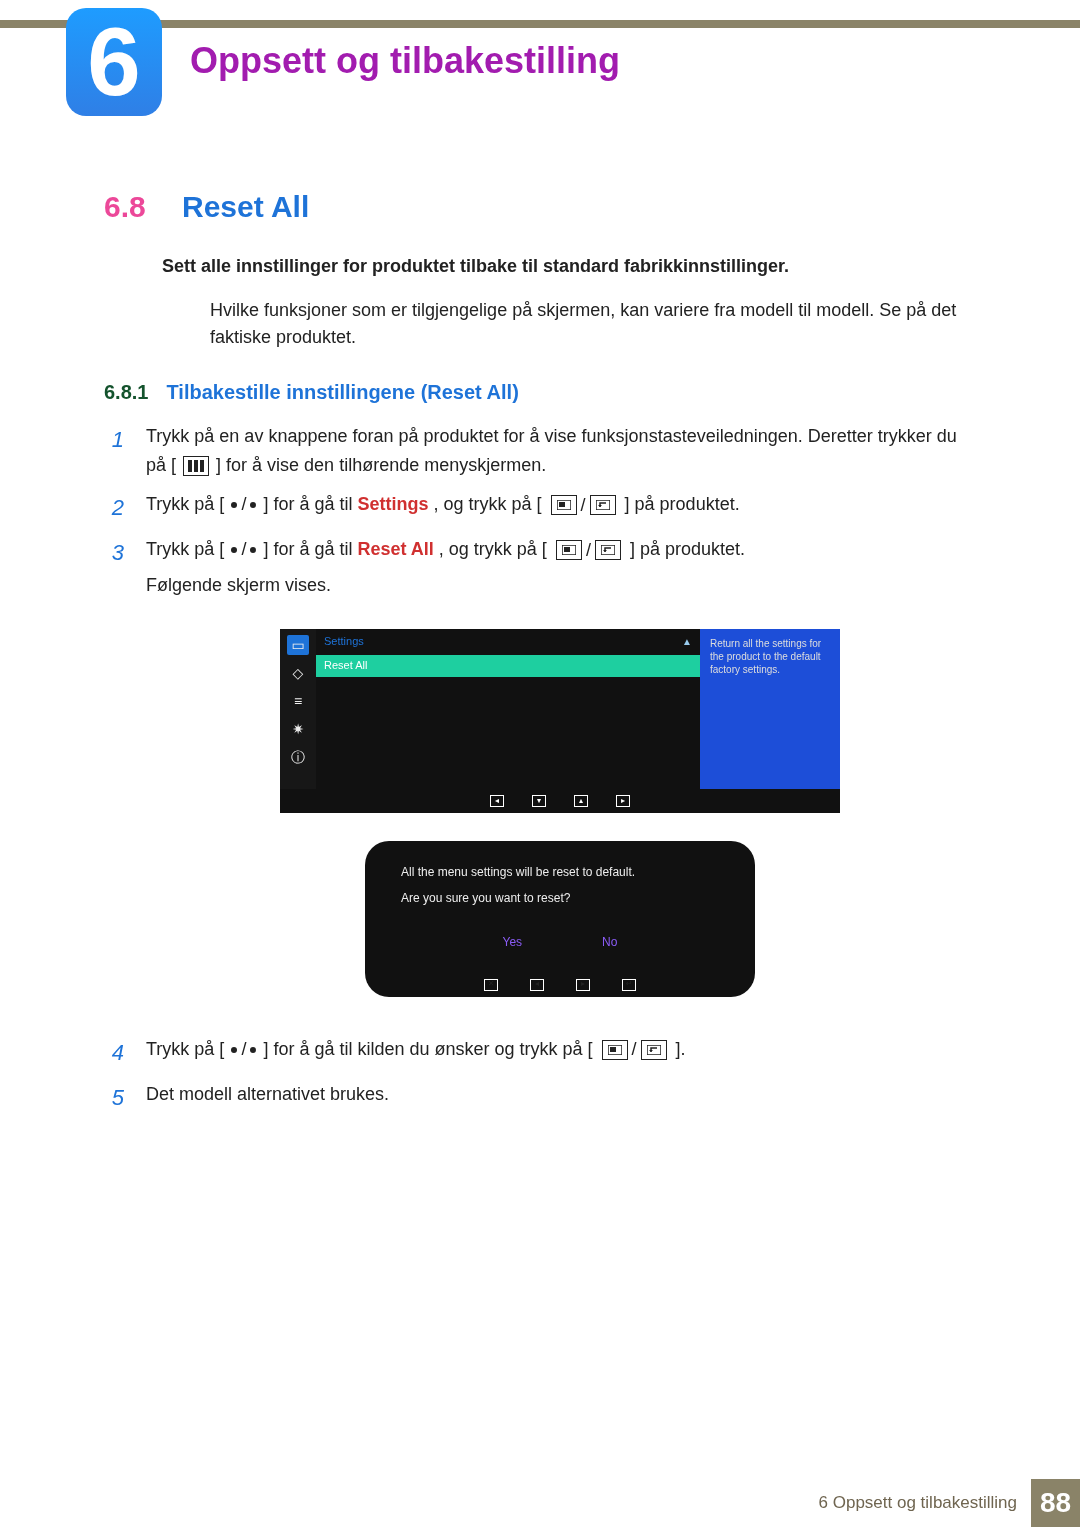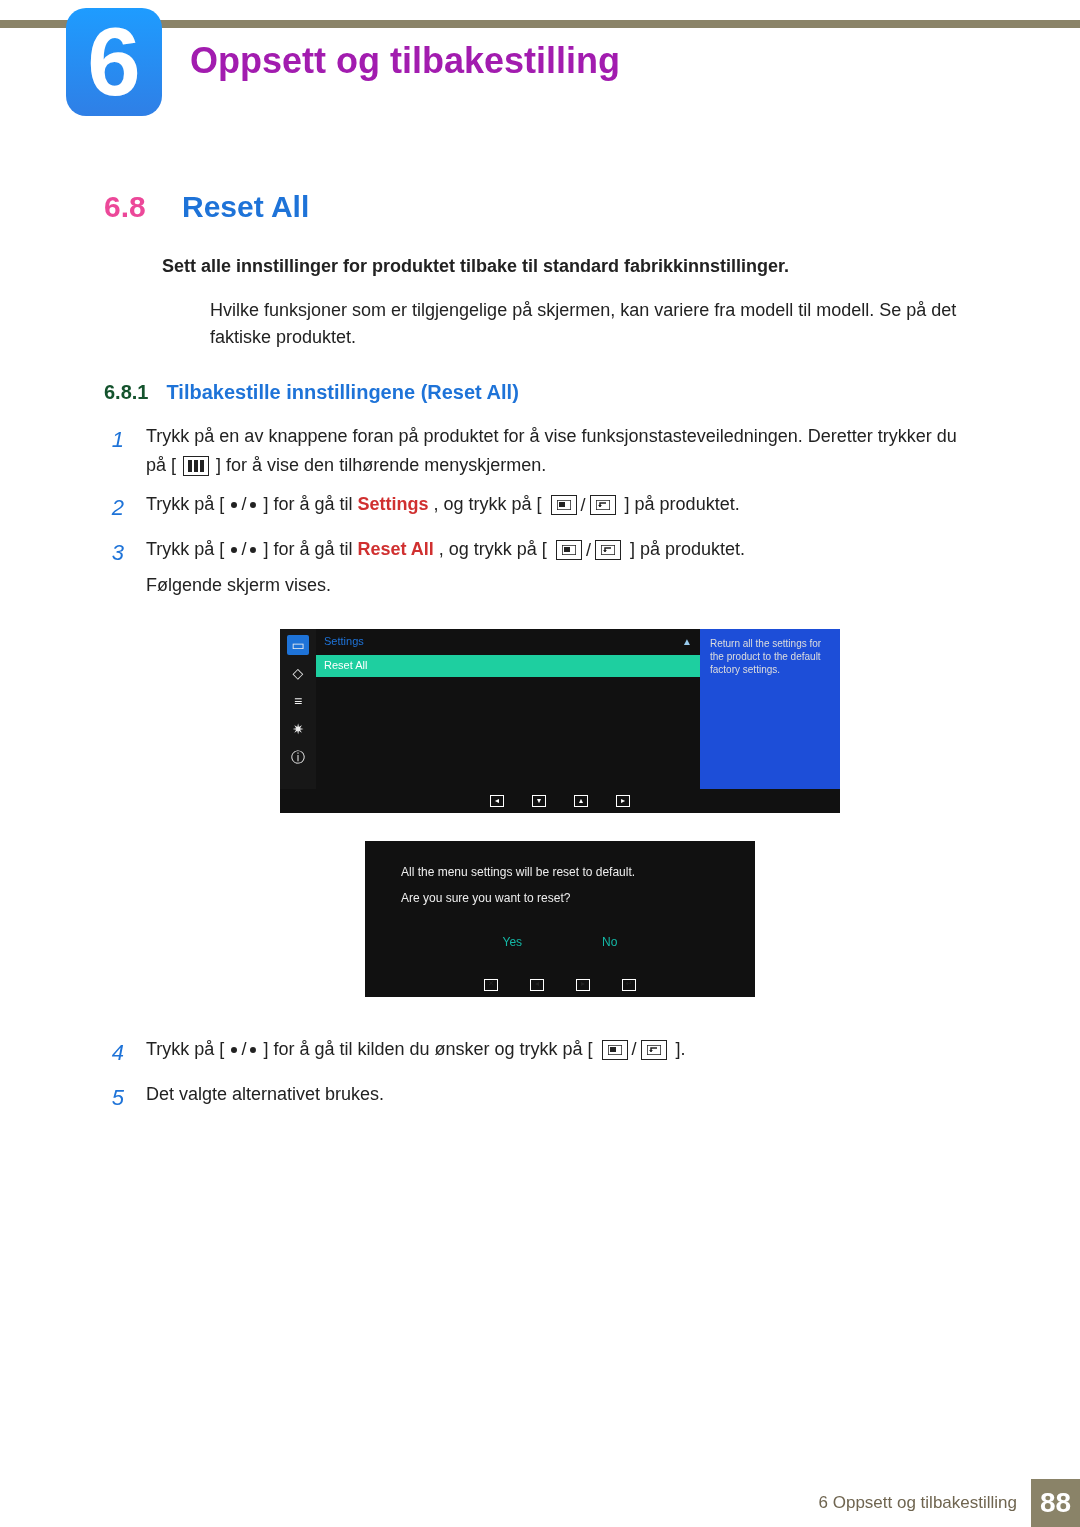--- a/index.html
+++ b/index.html
@@ -102,28 +102,29 @@
     background:#111; height:24px;
     display:flex;justify-content:center;align-items:center;gap:28px;color:#fff;font-size:10px;
   }
   .navbtn { width:14px;height:12px;border:1px solid #fff;display:flex;align-items:center;justify-content:center;font-size:8px; }
 
   
   .osd2 {
     margin: 18px auto 28px auto;
     width: 390px;
     background:#111;
+    border-radius:24px;
   }
   .osd2-body {
     padding: 22px 36px 10px 36px;
     color:#eee; font-size:12px; line-height:1.5;
   }
   .osd2-btns {
     display:flex; justify-content:center; gap:80px;
-    color:#14b8a6; font-size:12px; padding:16px 0 20px 0;
+    color:#8b5cf6; font-size:12px; padding:16px 0 20px 0;
   }
   .osd2-nav {
     height:24px; display:flex;justify-content:center;align-items:center;gap:32px;
   }
 
   
   .footer {
     position:absolute; bottom:0; left:0; width:100%; height:48px;
     display:flex; justify-content:flex-end; align-items:center;
   }
@@ -289,21 +290,21 @@
                 <path d="M2 5 L4 7 L6 5" fill="#222"></path>
               </svg>
             </span>
         </span>
         <span>].</span>
       </div>
     </li>
 
     <li class="step">
       <div class="stepnum">5</div>
-      <div class="stepbody">Det valgte alternativet brukes.</div>
+      <div class="stepbody">Det modell alternativet brukes.</div>
     </li>
 
   </ol>
 </div>
 
 <div class="footer">
   <div class="footer-text">6 Oppsett og tilbakestilling</div>
   <div class="footer-page">88</div>
 </div>
 

